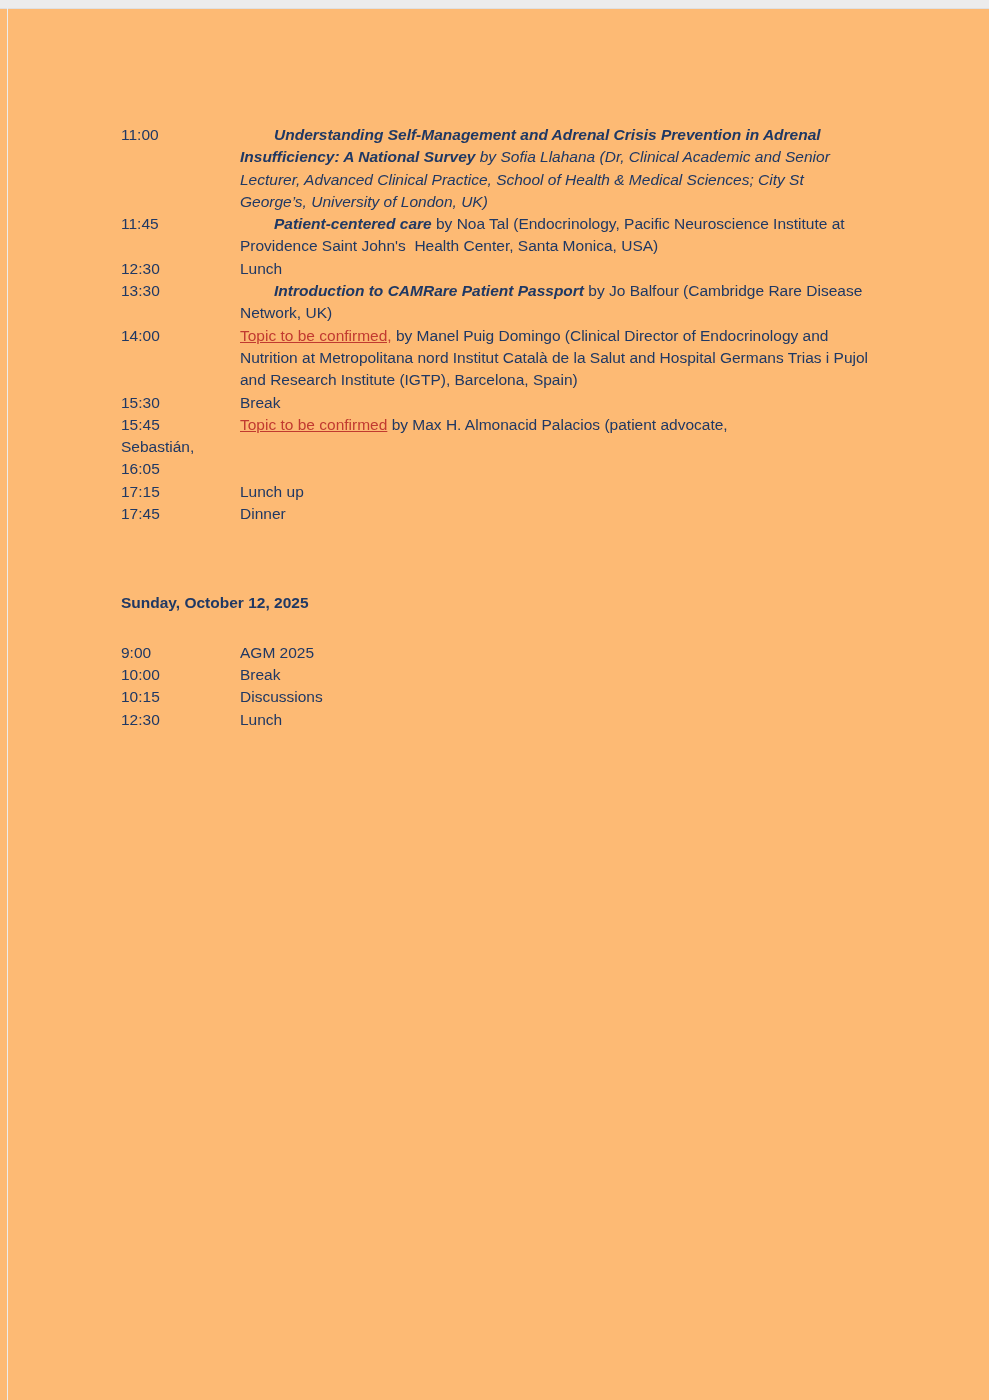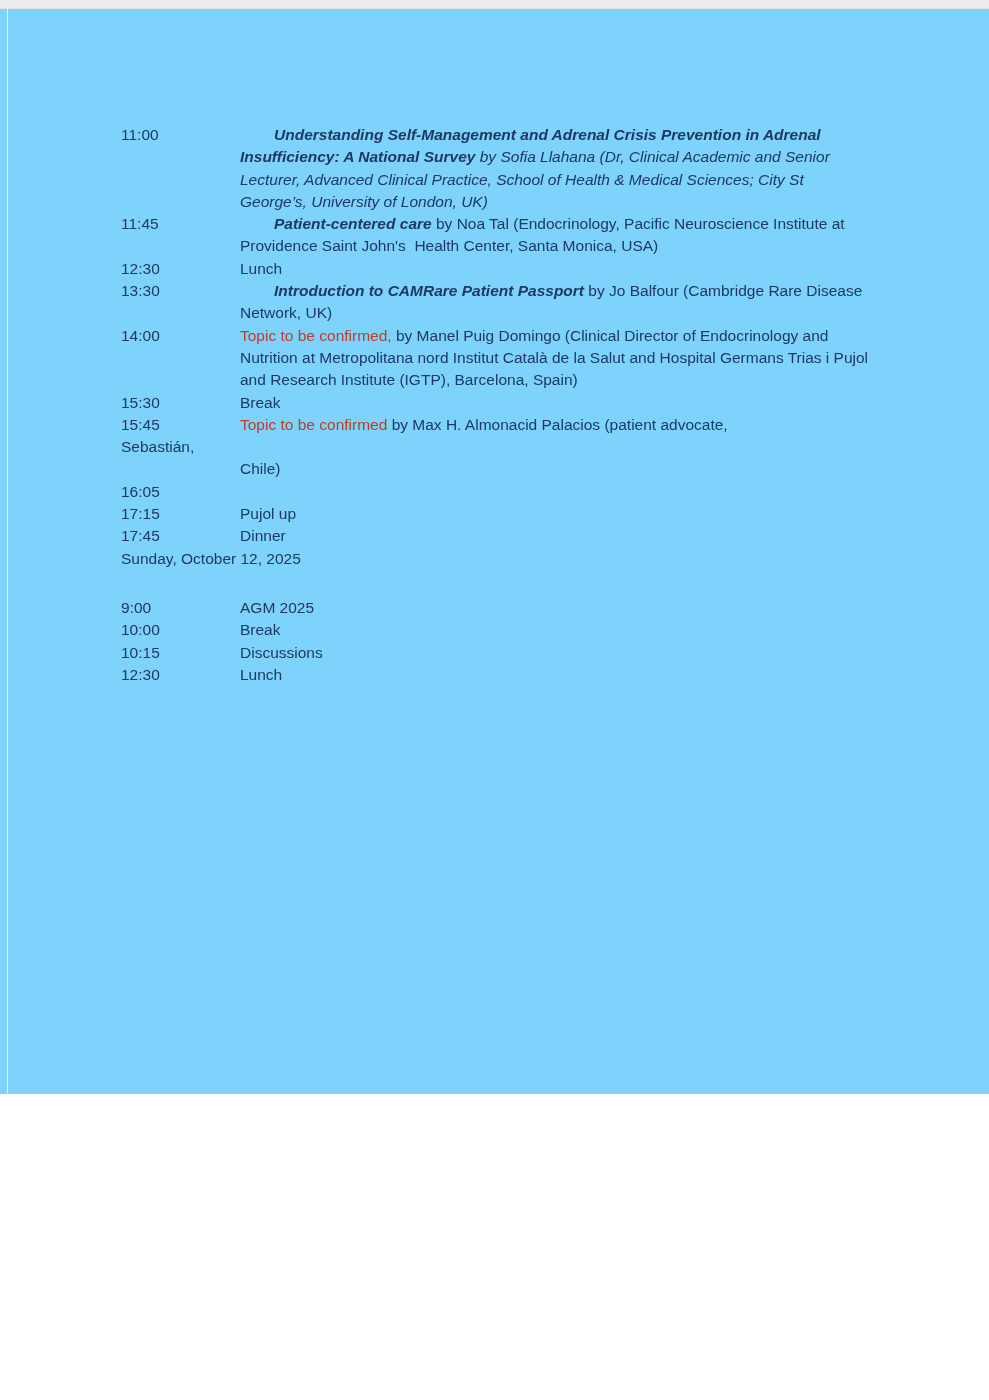--- a/index.html
+++ b/index.html
@@ -1,20 +1,20 @@
 <!DOCTYPE html>
 <html><head>
 <meta charset="utf-8">
 <style>
   html, body { margin: 0; padding: 0; background: #ffffff; }
   .page {
     position: relative;
     width: 989px;
-    height: 1094px;
-    background: #7dd3fc;
+    height: 1400px;
+    background: #fdba74;
     font-family: "Liberation Sans", sans-serif;
     font-size: 15.5px;
     line-height: 22.3px;
     color: #1f3864;
     overflow: hidden;
   }
   .top-strip {
     position: absolute;
     top: 0; left: 0; right: 0;
     height: 8px;
@@ -34,24 +34,25 @@
     width: 748px;
   }
   .row { display: flex; }
   .time {
     width: 119px;
     flex-shrink: 0;
   }
   .content { flex: 1; }
   .bi { font-weight: bold; font-style: italic; margin-left: 34px; }
   .it { font-style: italic; }
-  .rd { color: #c13a30; }
+  .rd { color: #c13a30; text-decoration: underline; }
   .outdent {  }
   .day-heading {
-    font-weight: normal;
+    font-weight: bold;
+    margin-top: 67px;
     margin-bottom: 27px;
   }
 </style>
 </head>
 <body>
 
 <div class="page">
   <div class="top-strip"></div>
   <div class="left-edge"></div>
 
@@ -88,32 +89,28 @@
       <div class="content"><span>Break</span></div>
     </div>
 
     <div class="row">
       <div class="time">15:45</div>
       <div class="content"><span class="rd">Topic to be confirmed</span><span> by Max H. Almonacid Palacios (patient advocate,</span><br></div>
     </div>
 
     <div class="outdent"><span>Sebastián,</span></div>
 
-    <div class="row">
-      <div class="time"></div>
-      <div class="content"><span>Chile)</span></div>
-    </div>
 
     <div class="row">
       <div class="time">16:05</div>
     </div>
 
     <div class="row">
       <div class="time">17:15</div>
-      <div class="content"><span>Pujol up</span></div>
+      <div class="content"><span>Lunch up</span></div>
     </div>
 
     <div class="row">
       <div class="time">17:45</div>
       <div class="content"><span>Dinner</span></div>
     </div>
 
     <div class="day-heading">Sunday, October 12, 2025</div>
 
     <div class="row">

